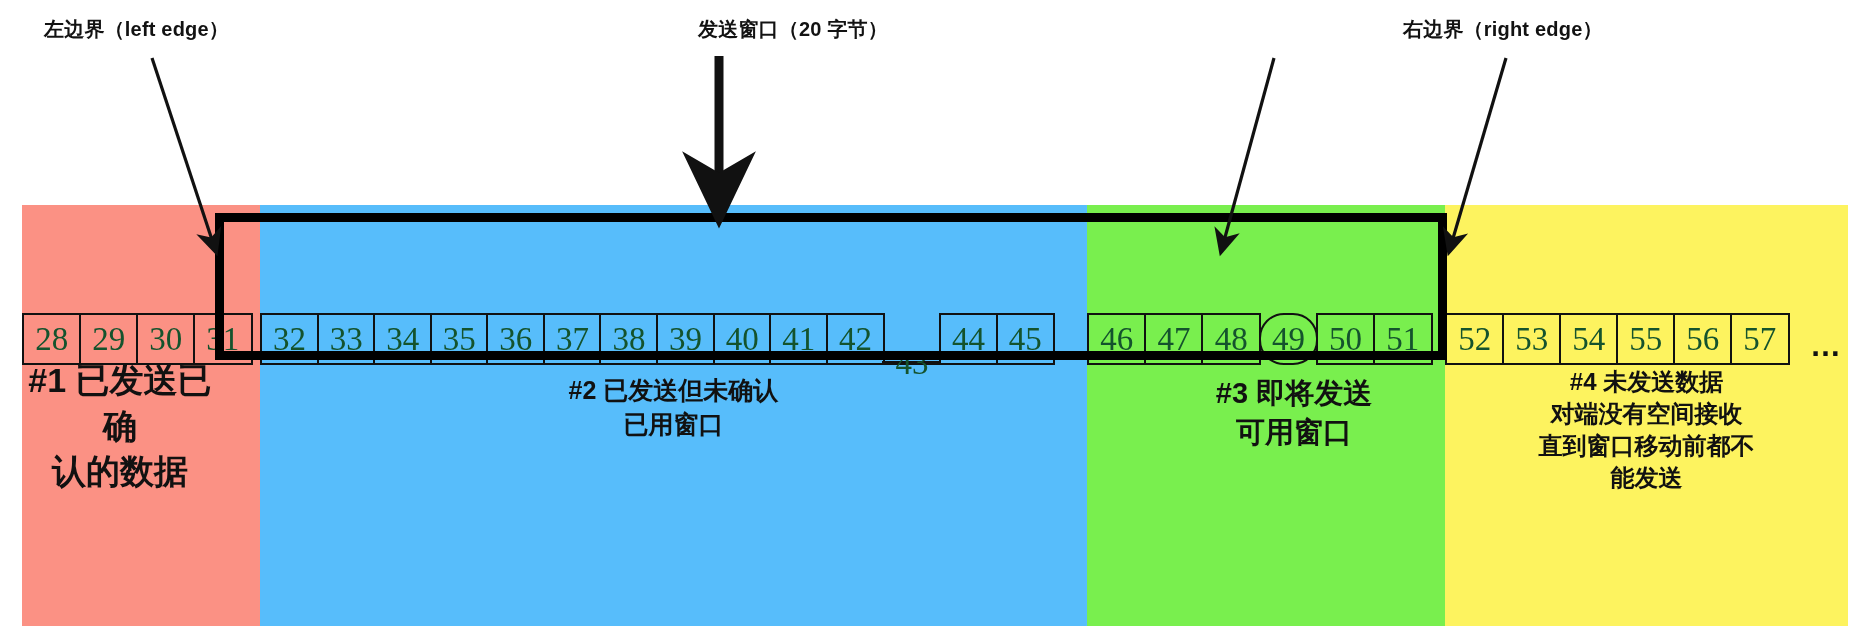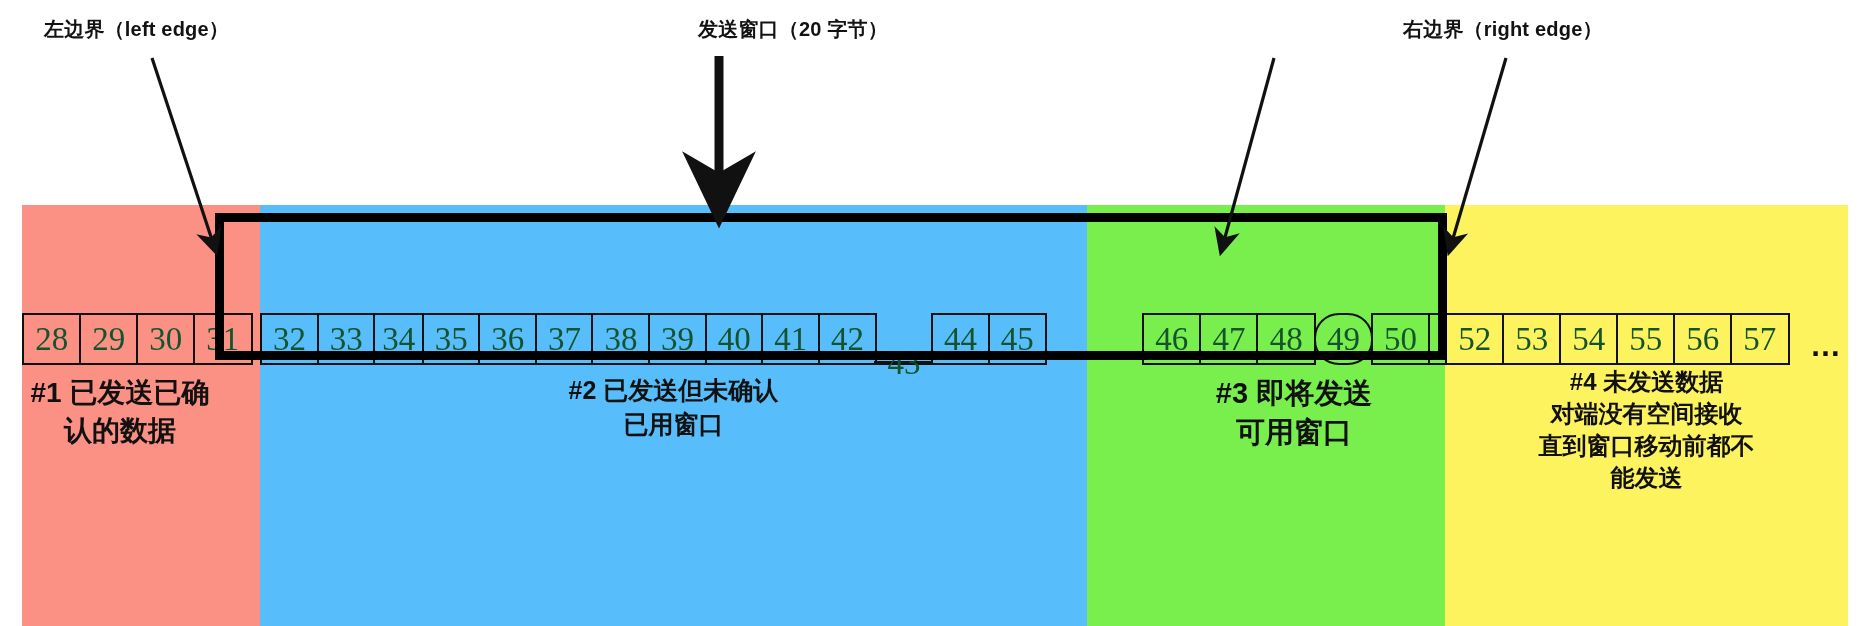--- a/index.html
+++ b/index.html
@@ -87,21 +87,21 @@
 
   
   .caption{
     position:absolute;
     text-align:center;
     font-weight:bold;
     color:#111111;
     line-height:1.34;
     white-space:pre-line;
   }
-  .cap1{left:22px;  width:196px; top:374px; font-size:28px;}
+  .cap1{left:22px;  width:196px; top:358px; font-size:34px;}
   .cap2{left:260px; width:827px; top:374px; font-size:25px;}
   .cap3{left:1087px;width:358px; top:374px; font-size:29px;margin-left:28px;}
   .cap4{left:1445px;width:403px; top:366px; font-size:24px;}
 </style>
 </head>
 <body>
 
 <div id="stage">
 
   <div class="callout" style="left:44px;top:16px;">左边界（left edge）</div>
@@ -117,34 +117,34 @@
 
   <div class="cellrow" id="row-red" style="left:22px;">
       <div class="cell c-red" style="width: 59.5px;">28</div>
       <div class="cell c-red" style="width: 59.5px;">29</div>
       <div class="cell c-red" style="width: 59.5px;">30</div>
       <div class="cell c-red" style="width: 59.5px;">31</div>
     </div>
   <div class="cellrow" id="row-blue" style="left:260px;border-radius:11px;">
       <div class="cell c-blue" style="width: 59.1px;">32</div>
       <div class="cell c-blue" style="width: 59.1px;">33</div>
-      <div class="cell c-blue" style="width: 51px;">34</div>
+      <div class="cell c-blue" style="width: 59px;">34</div>
       <div class="cell c-blue" style="width: 59.1px;">35</div>
       <div class="cell c-blue" style="width: 59.1px;">36</div>
       <div class="cell c-blue" style="width: 59.1px;">37</div>
       <div class="cell c-blue" style="width: 59.1px;">38</div>
       <div class="cell c-blue" style="width: 59.1px;">39</div>
       <div class="cell c-blue" style="width: 59.1px;">40</div>
       <div class="cell c-blue" style="width: 59.1px;">41</div>
       <div class="cell c-blue" style="width: 59.1px;">42</div>
       <div class="cell c-blue" style="width: 59.1px; margin-top: 48px;">43</div>
       <div class="cell c-blue" style="width: 59.1px;">44</div>
       <div class="cell c-blue" style="width: 59.1px;">45</div>
     </div>
-  <div class="cellrow" id="row-green" style="left:1142px;">
+  <div class="cellrow" id="row-green" style="left:1087px;">
       <div class="cell c-green" style="width: 59.7px;">46</div>
       <div class="cell c-green" style="width: 59.7px; text-align: right;">47</div>
       <div class="cell c-green" style="width: 59.7px;">48</div>
       <div class="cell c-green" style="width: 59.7px; border-radius: 25px;">49</div>
       <div class="cell c-green" style="width: 59.7px;">50</div>
       <div class="cell c-green" style="width: 59.7px;">51</div>
     </div>
   <div class="cellrow" id="row-yellow" style="left:1445px;">
       <div class="cell c-yellow" style="width: 59.5px;">52</div>
       <div class="cell c-yellow" style="width: 59.5px;">53</div>

